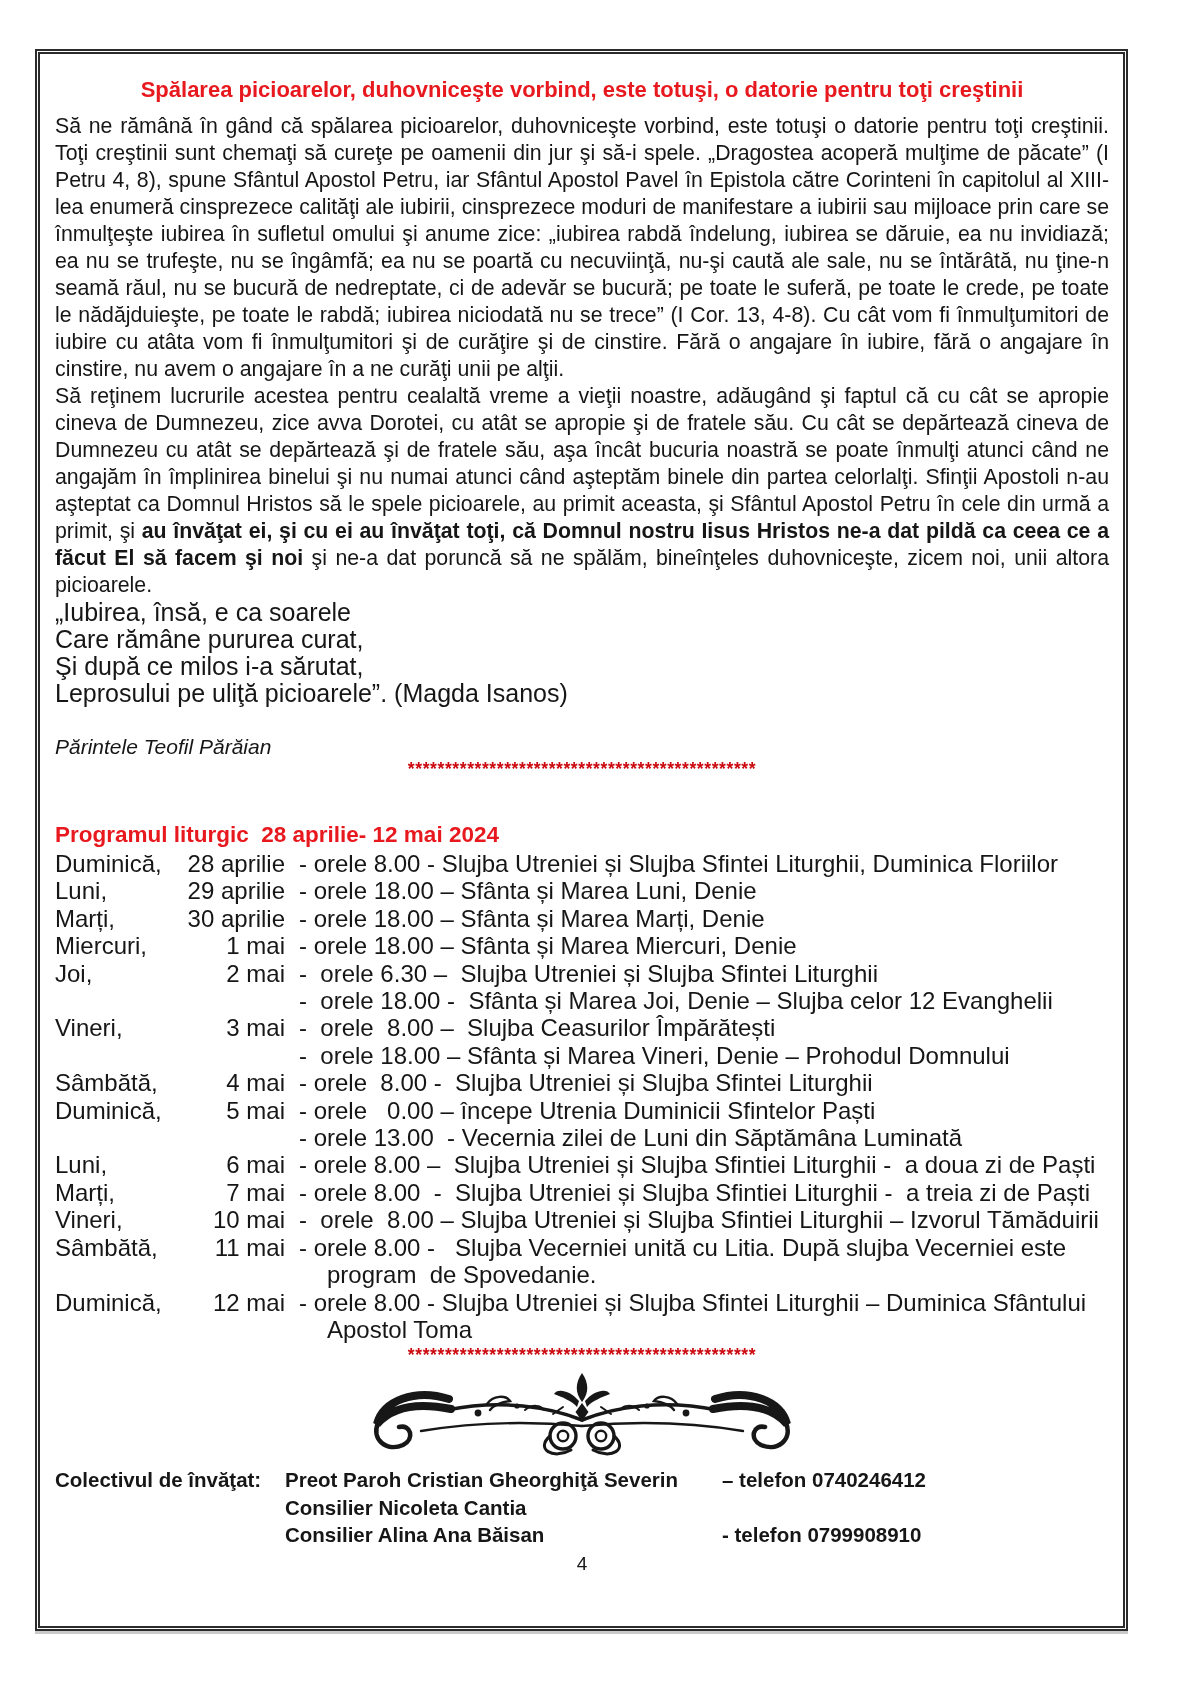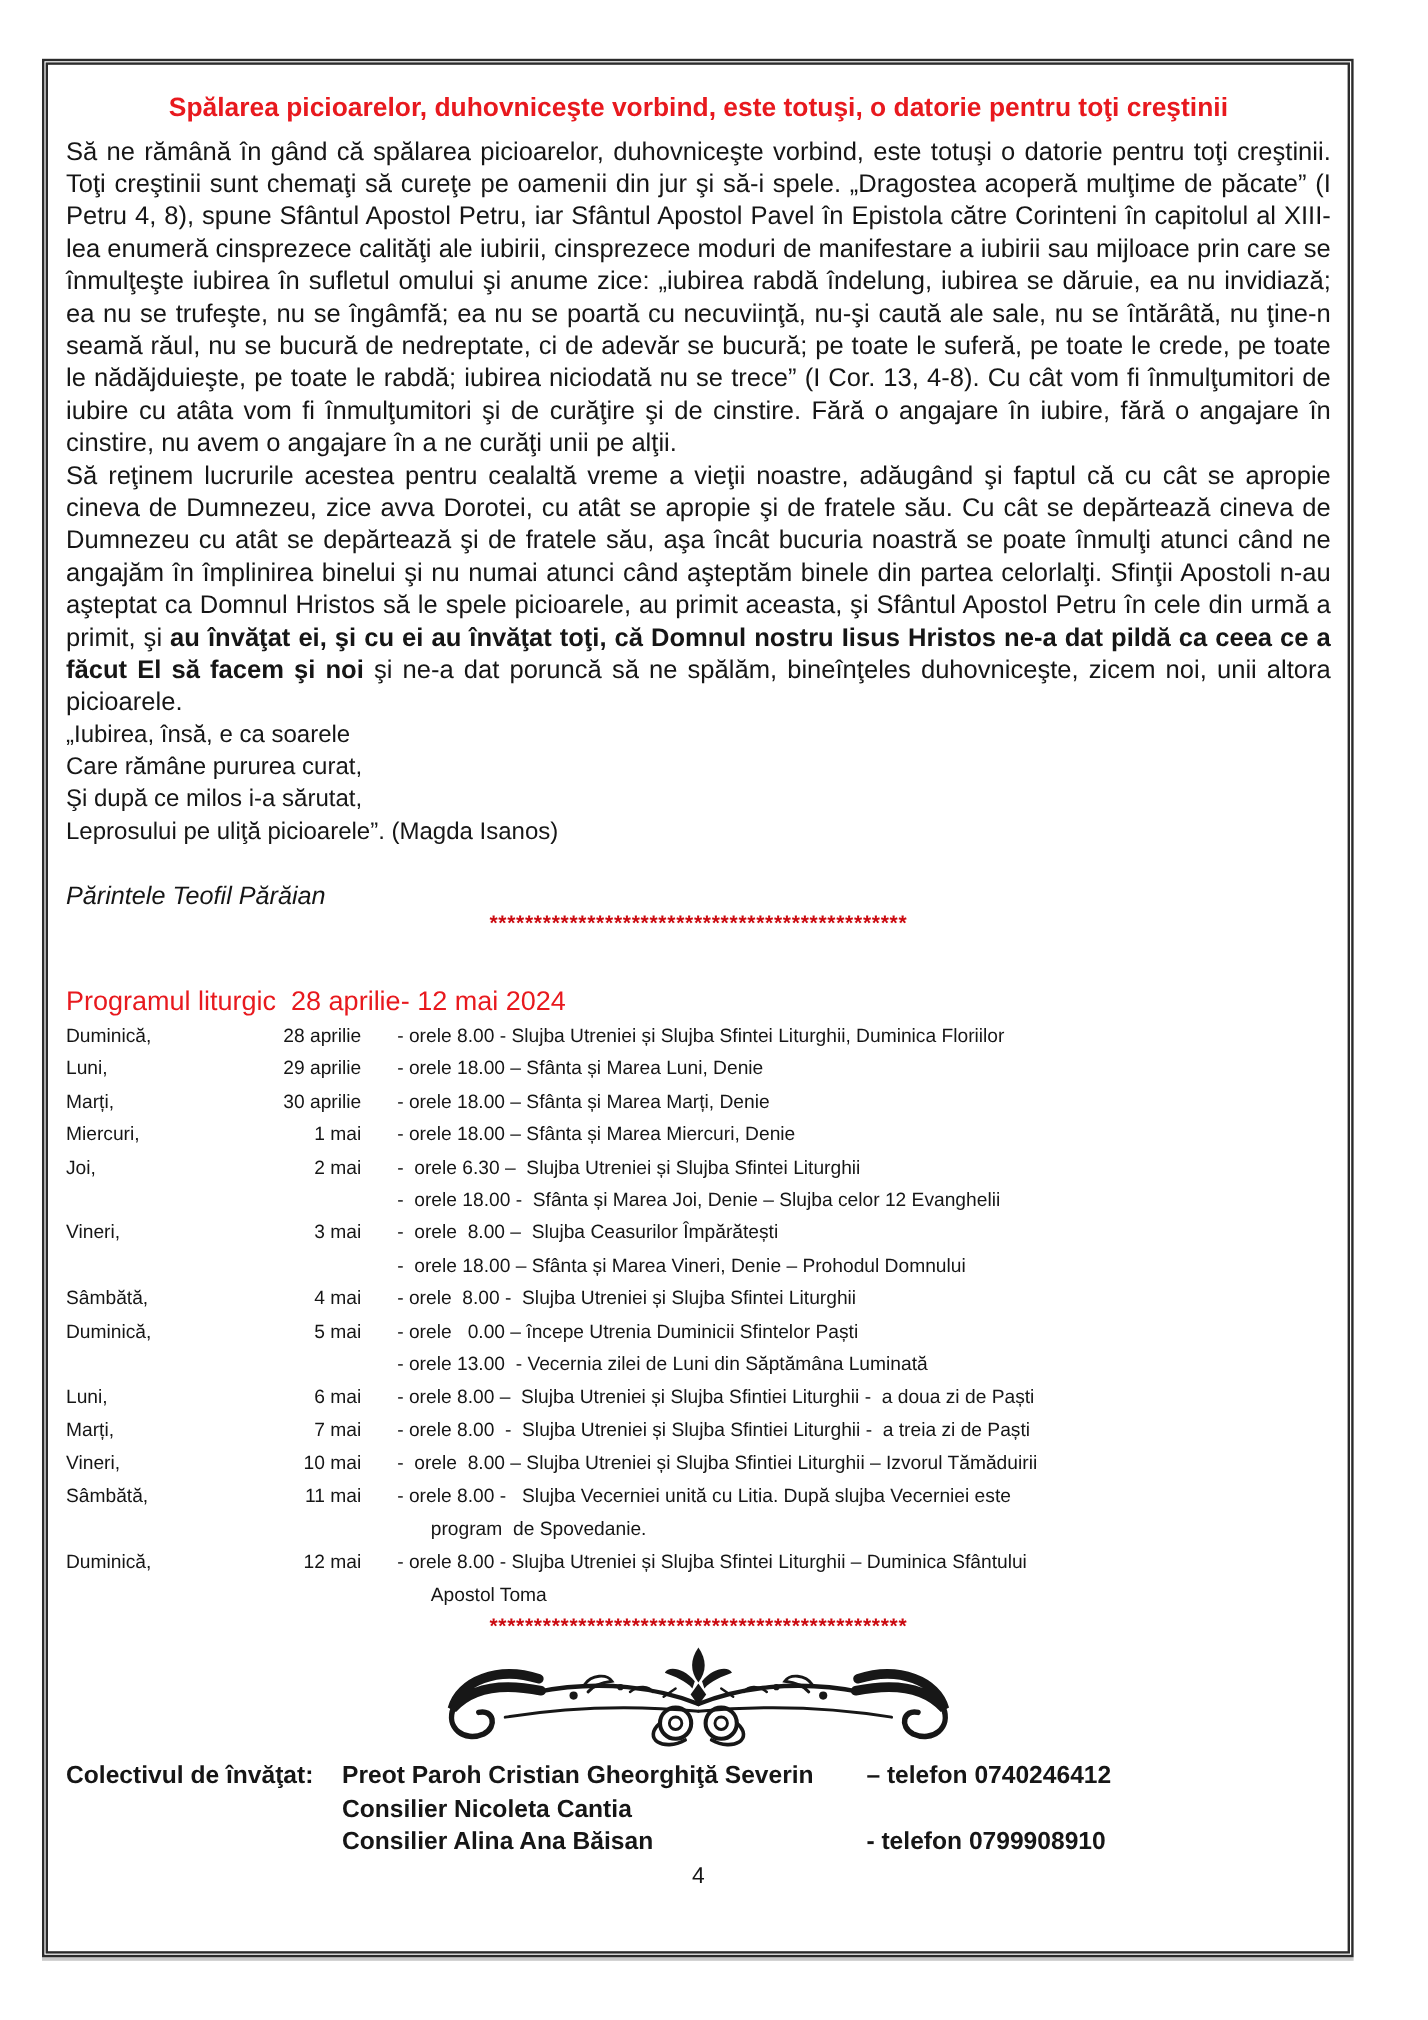--- a/index.html
+++ b/index.html
@@ -33,46 +33,46 @@
     margin-top: 8px;
     white-space: pre-wrap;
   }
   .bodytext {
     margin-top: 10px;
     font-size: 21.3px;
     line-height: 27px;
     text-align: justify;
   }
   .para b { font-weight: 700; }
-  .poem { font-size: 20px; line-height: 27px; }
+  .poem { font-size: 25px; line-height: 27px; }
   .author {
     font-style: italic;
     font-size: 21px;
     line-height: 27px;
     margin-top: 26px;
   }
   .sep {
     text-align: center;
     color: #cb0a10;
     font-weight: 700;
     font-size: 17.5px;
     line-height: 19px;
     letter-spacing: 0.6px;
     white-space: pre;
   }
   .prog-head {
     color: #e8191e;
-    font-weight: 400;
+    font-weight: 700;
     font-size: 22.5px;
     line-height: 28px;
     margin-top: 42px;
     margin-bottom: 1px;
     white-space: pre;
   }
-  .prow { display: flex; font-size: 16px; line-height: 27.4px; gap: 16px; }
+  .prow { display: flex; font-size: 24px; line-height: 27.4px; }
   .prow .day   { width: 130px; white-space: pre; flex: none; }
   .prow .date  { width: 100px; text-align: right; white-space: pre; flex: none; }
   .prow .desc  { flex: 1; margin-left: 14px; white-space: pre-wrap; }
   .prow.cont .desc { padding-left: 28px; }
   .sep2 { margin-top: 3px; }
   .ornament { display: block; margin: 5px auto 0 auto; }
   .footer { font-weight: 700; font-size: 20.5px; line-height: 27.5px; margin-top: 8px; }
   .frow { display: flex; }
   .frow .flabel { width: 230px; white-space: pre; flex: none; }
   .frow .fname  { width: 437px; flex: none; }

